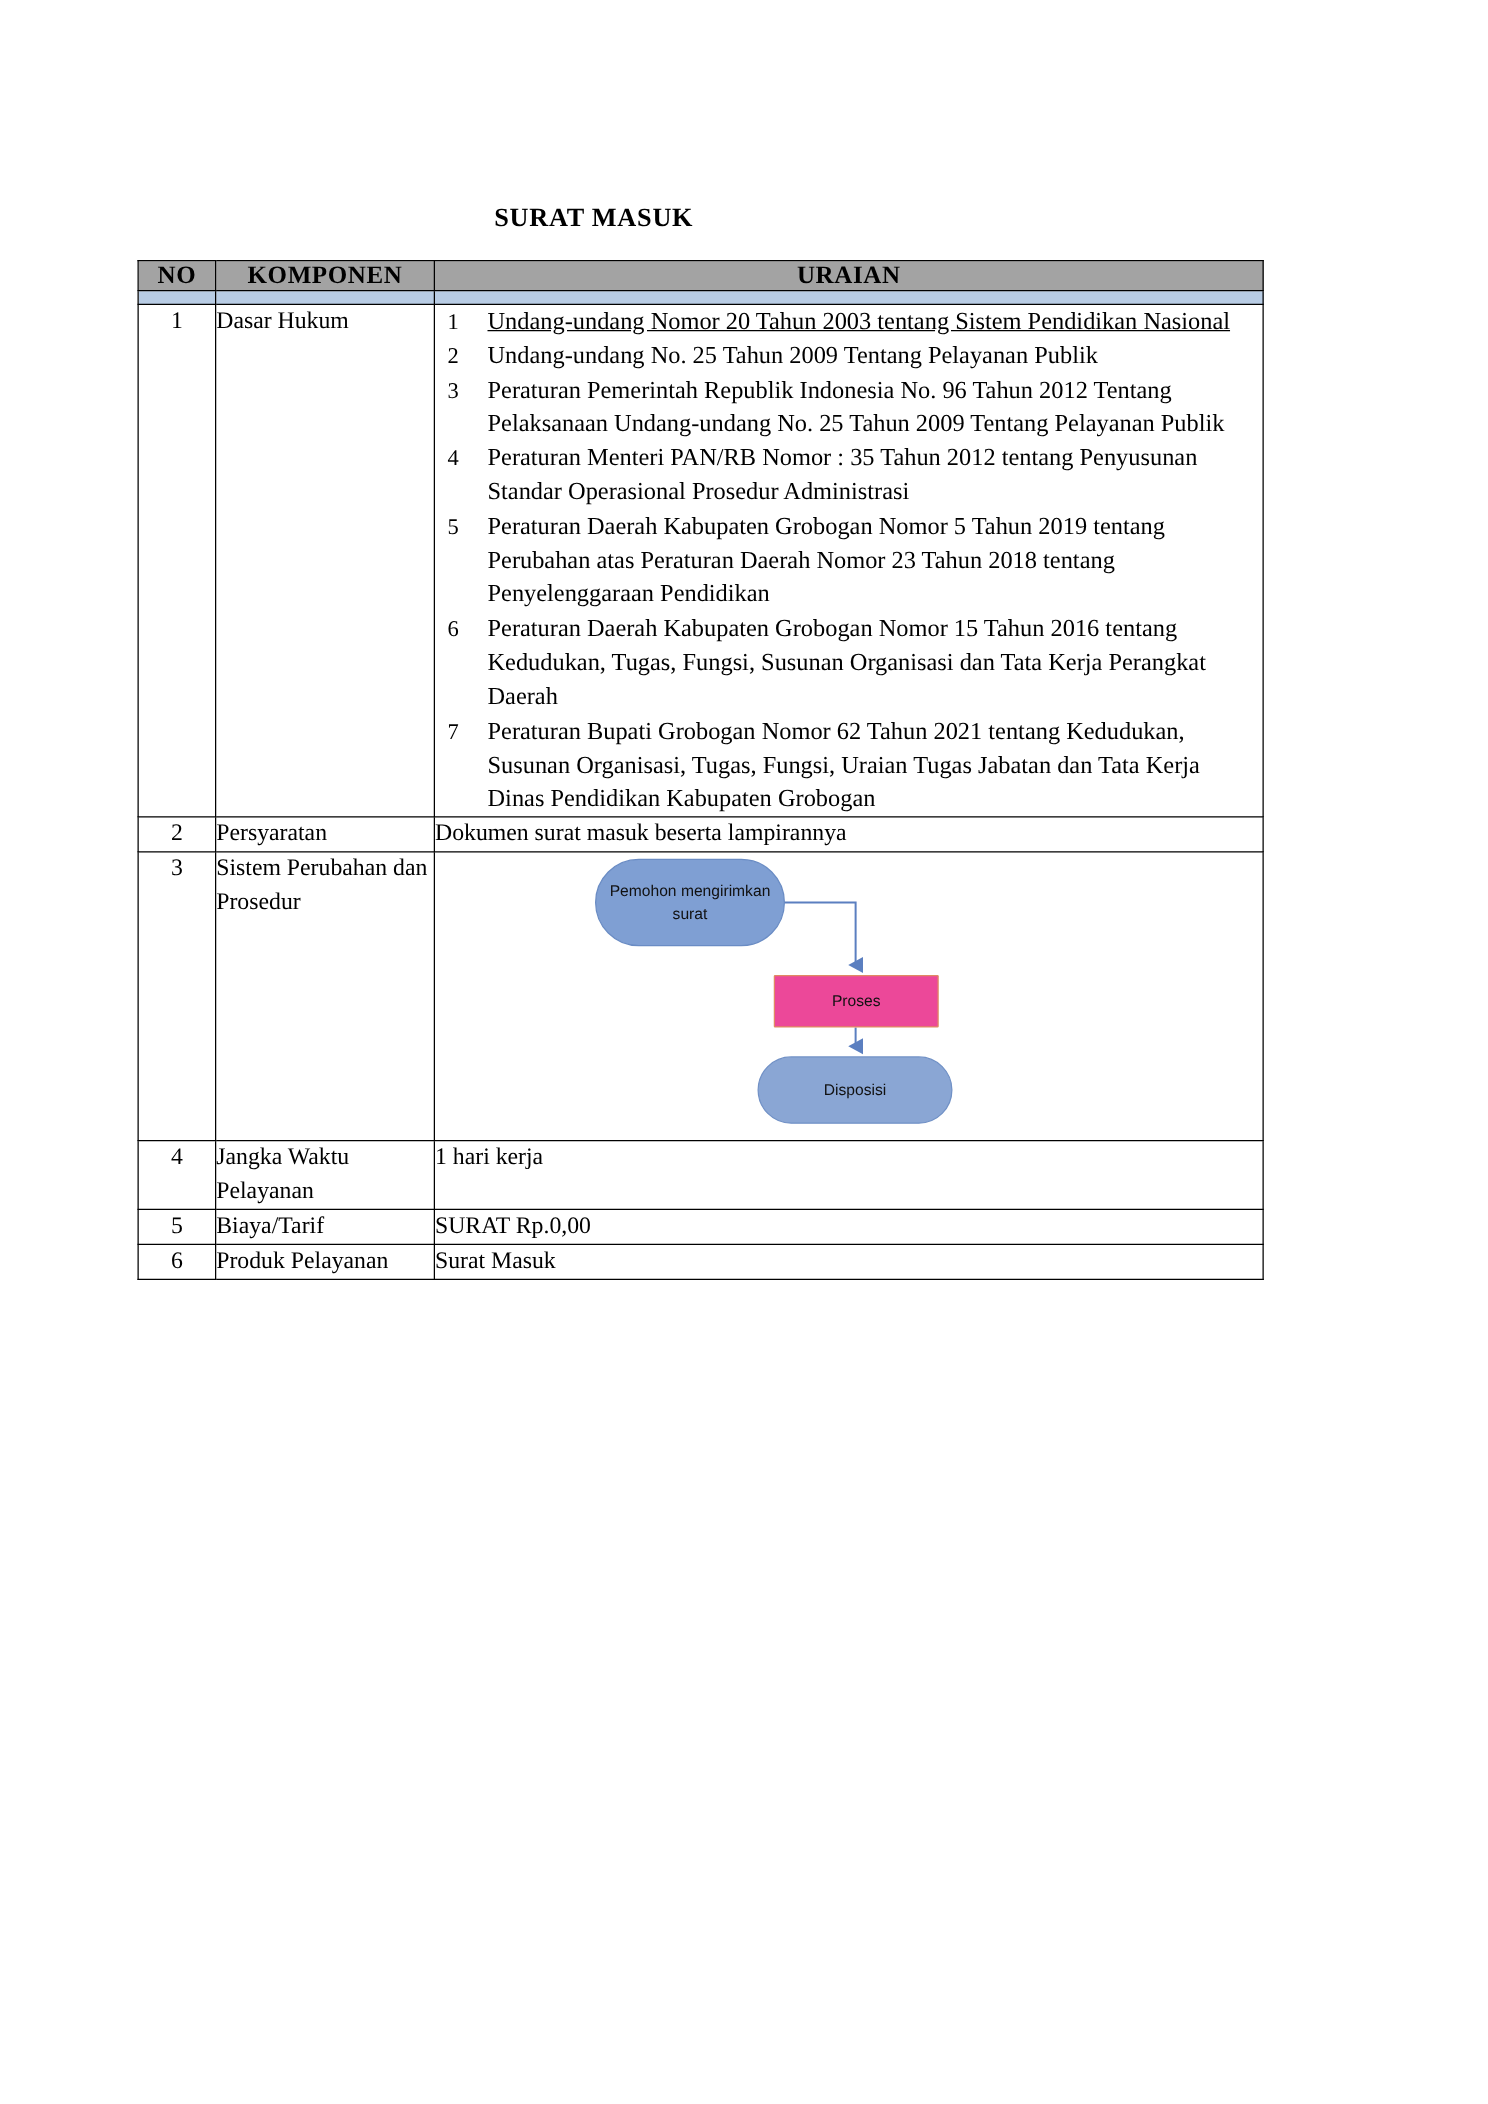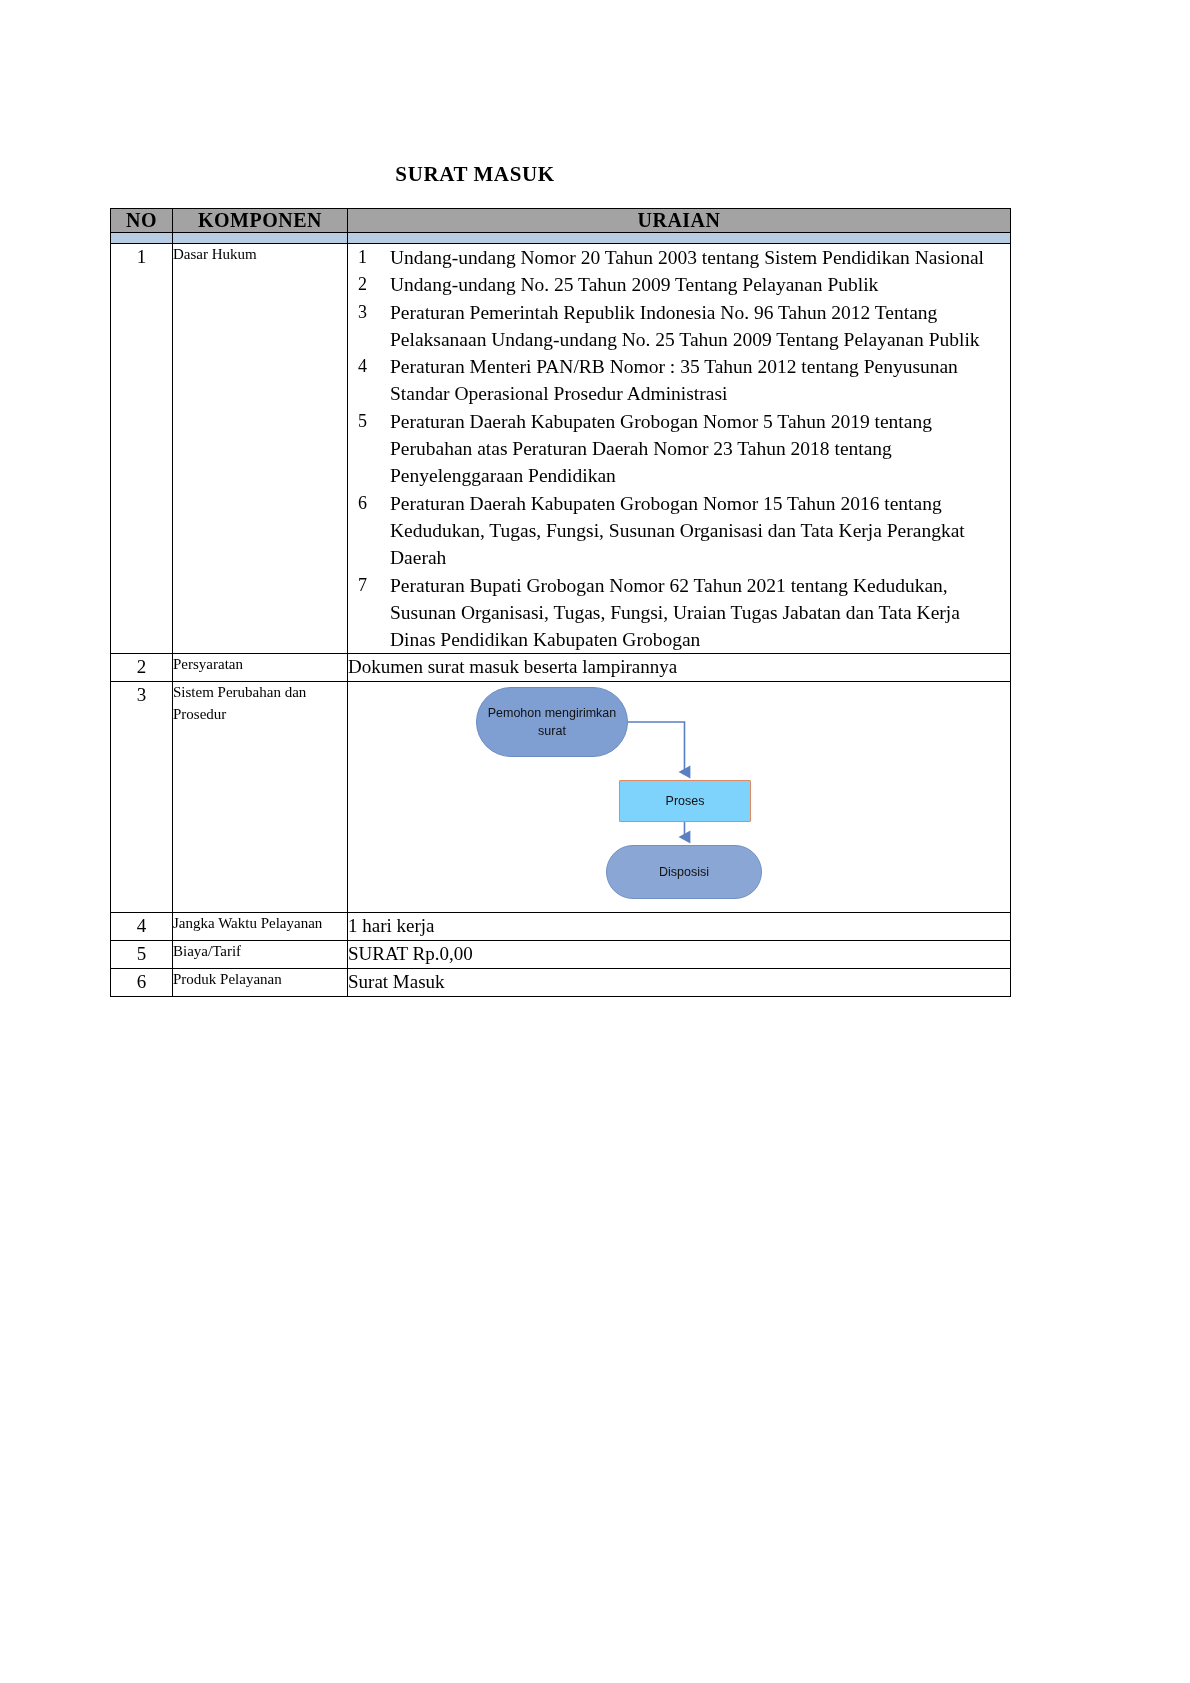--- a/index.html
+++ b/index.html
@@ -79,21 +79,21 @@
   col.c-komp  { width: 175px; }
   col.c-urai  { width: 663px; }
 
   td.no {
     text-align: center;
     font-size: 19px;
     padding-top: 6px;
     line-height: 1.42;
   }
   td.komp {
-    font-size: 15px;
+    font-size: 19px;
     padding: 6px 4px 6px 8px;
     line-height: 1.42;
   }
   td.urai {
     font-size: 19px;
     padding: 6px 6px 6px 8px;
     line-height: 1.42;
   }
 
   
@@ -114,20 +114,21 @@
     left: 10px;
     top: 1px;
     font-size: 18px;
   }
   ol.legal li .txt {
     display: block;
   }
   ol.legal li.justify .txt {
     text-align: justify;
     text-align-last: left;
+    text-decoration: underline;
   }
 
   
   td.flowcell {
     height: 230px;
     position: relative;
     padding: 0;
   }
   .flow {
     position: relative;
@@ -153,21 +154,21 @@
     height: 70px;
     background: #7f9fd3;
     border: 1px solid #6a8cc4;
     border-radius: 36px;
   }
   .node.proses {
     left: 271px;
     top: 98px;
     width: 132px;
     height: 42px;
-    background: #7dd3fc;
+    background: #ec4899;
     border: 1px solid #e08a63;
     border-radius: 1px;
   }
   .node.disposisi {
     left: 258px;
     top: 163px;
     width: 156px;
     height: 54px;
     background: #8aa6d4;
     border: 1px solid #7191c6;

